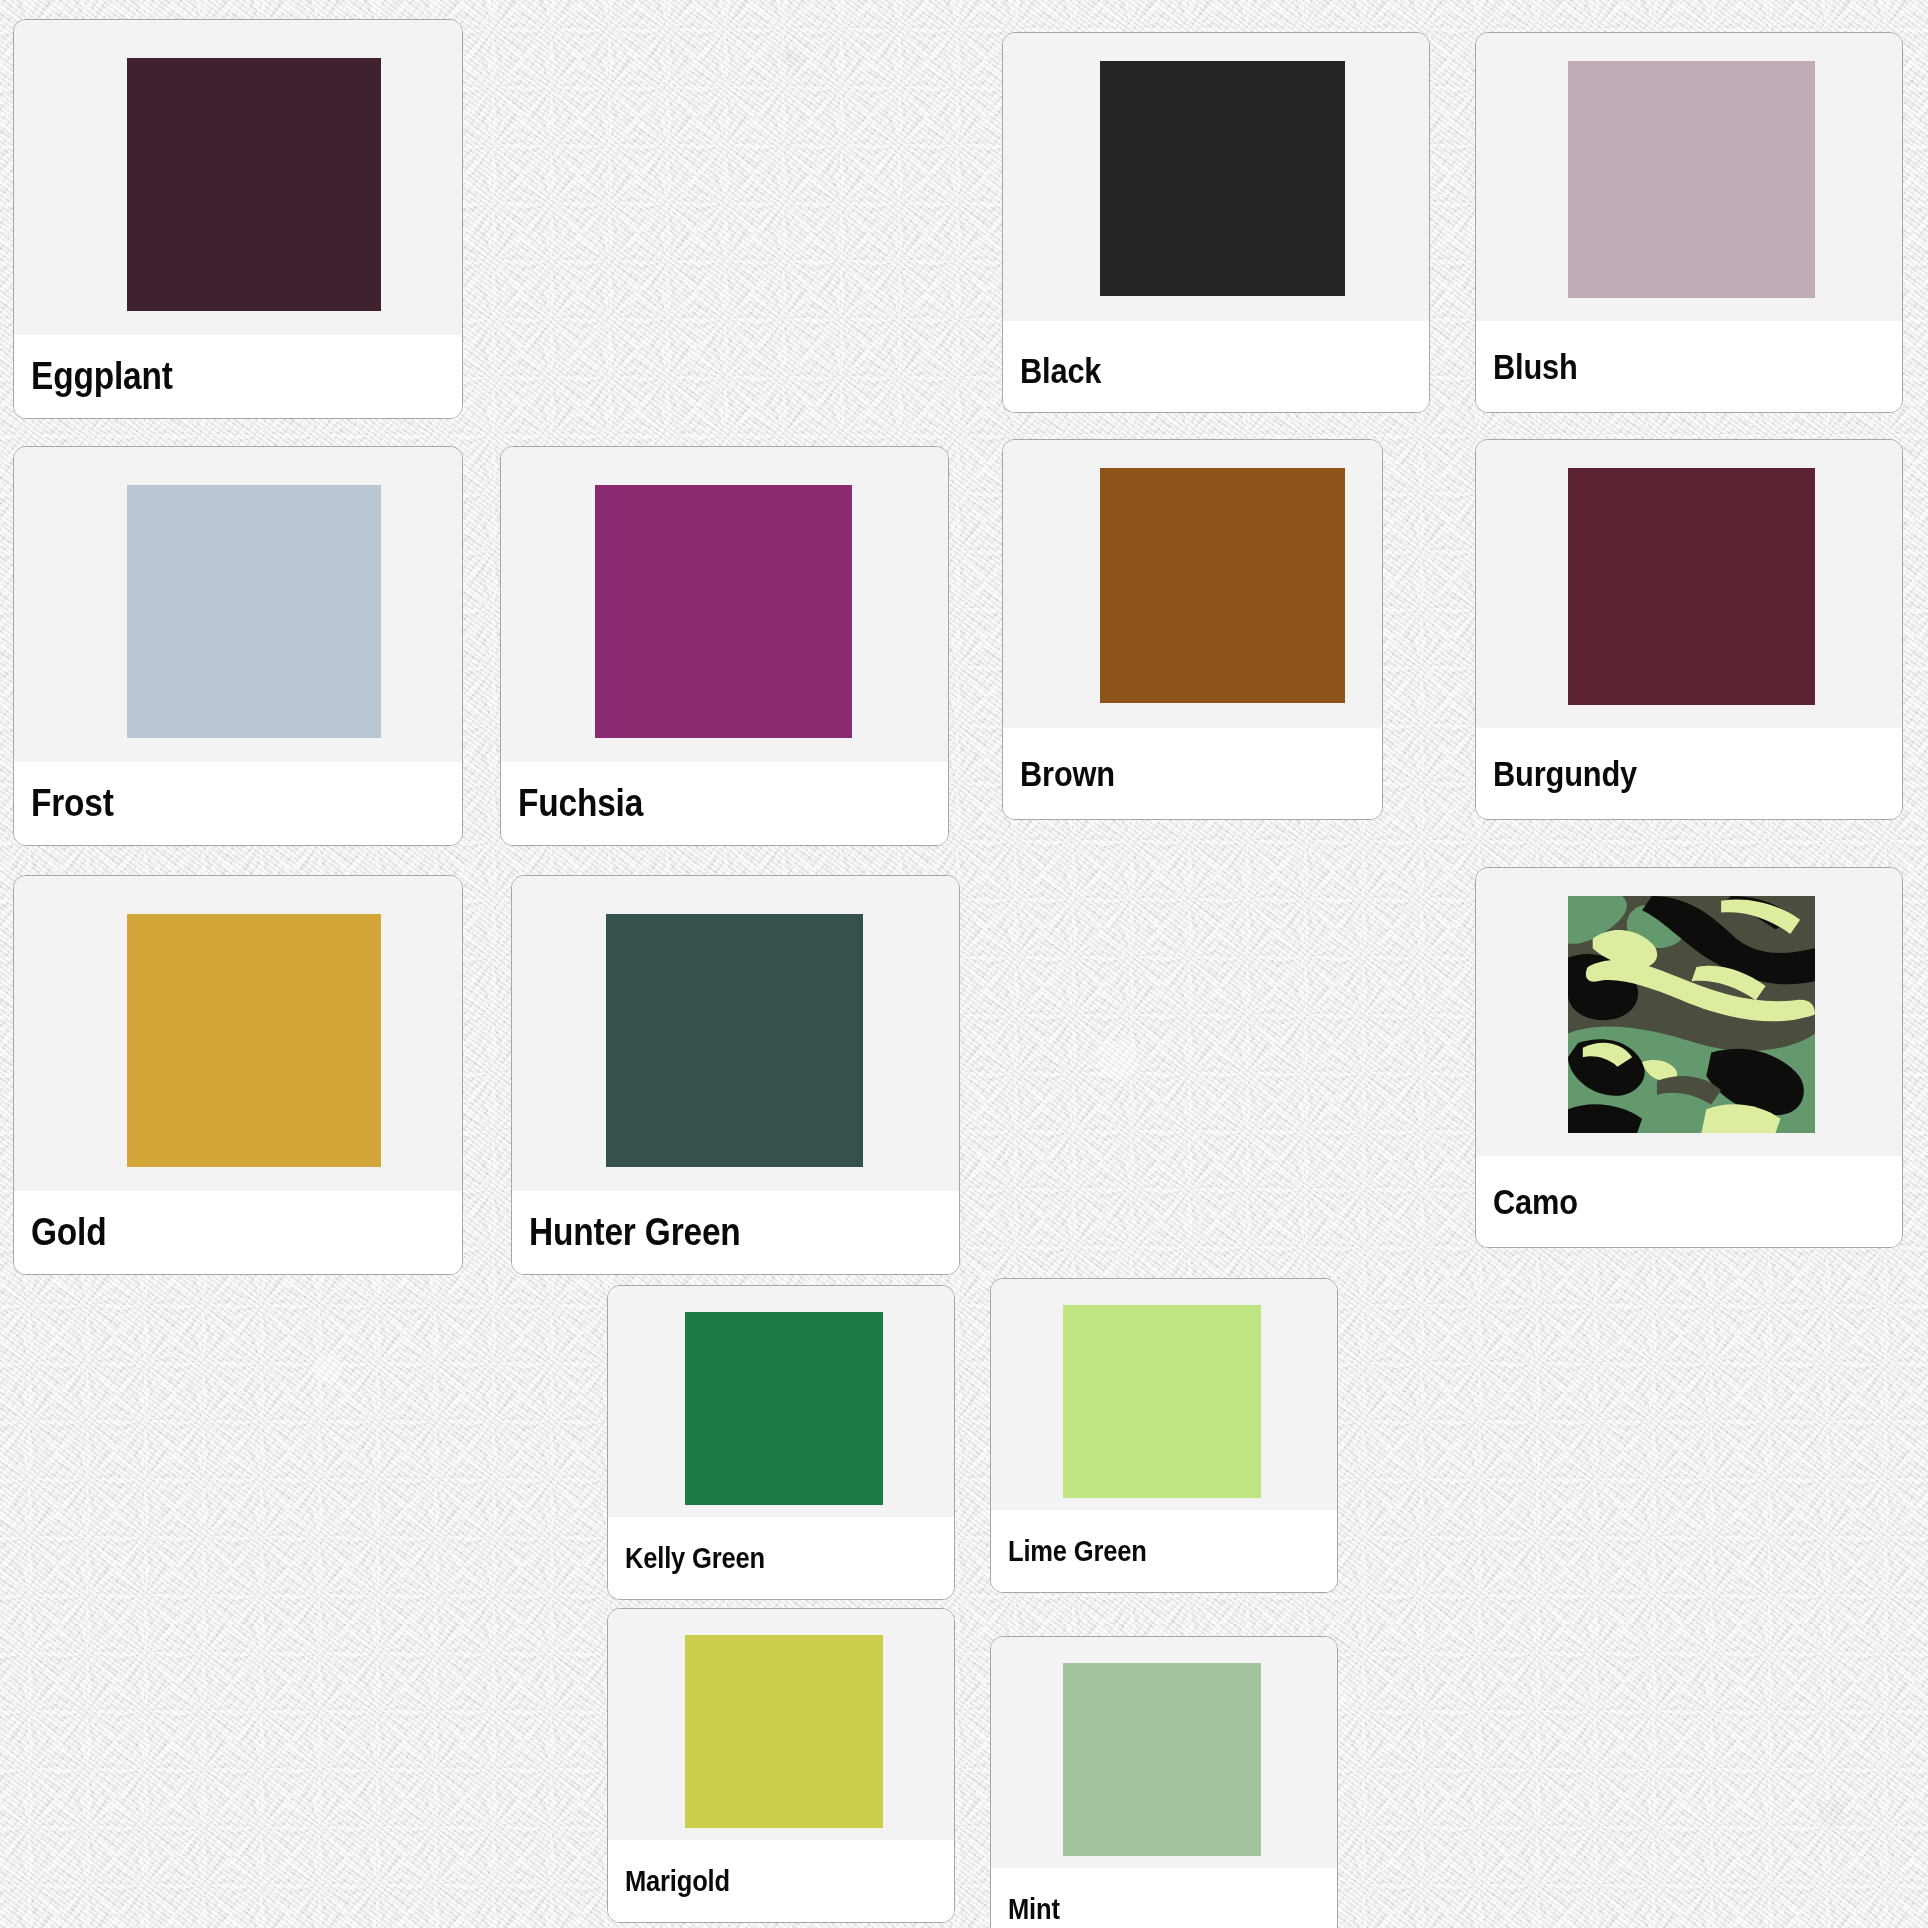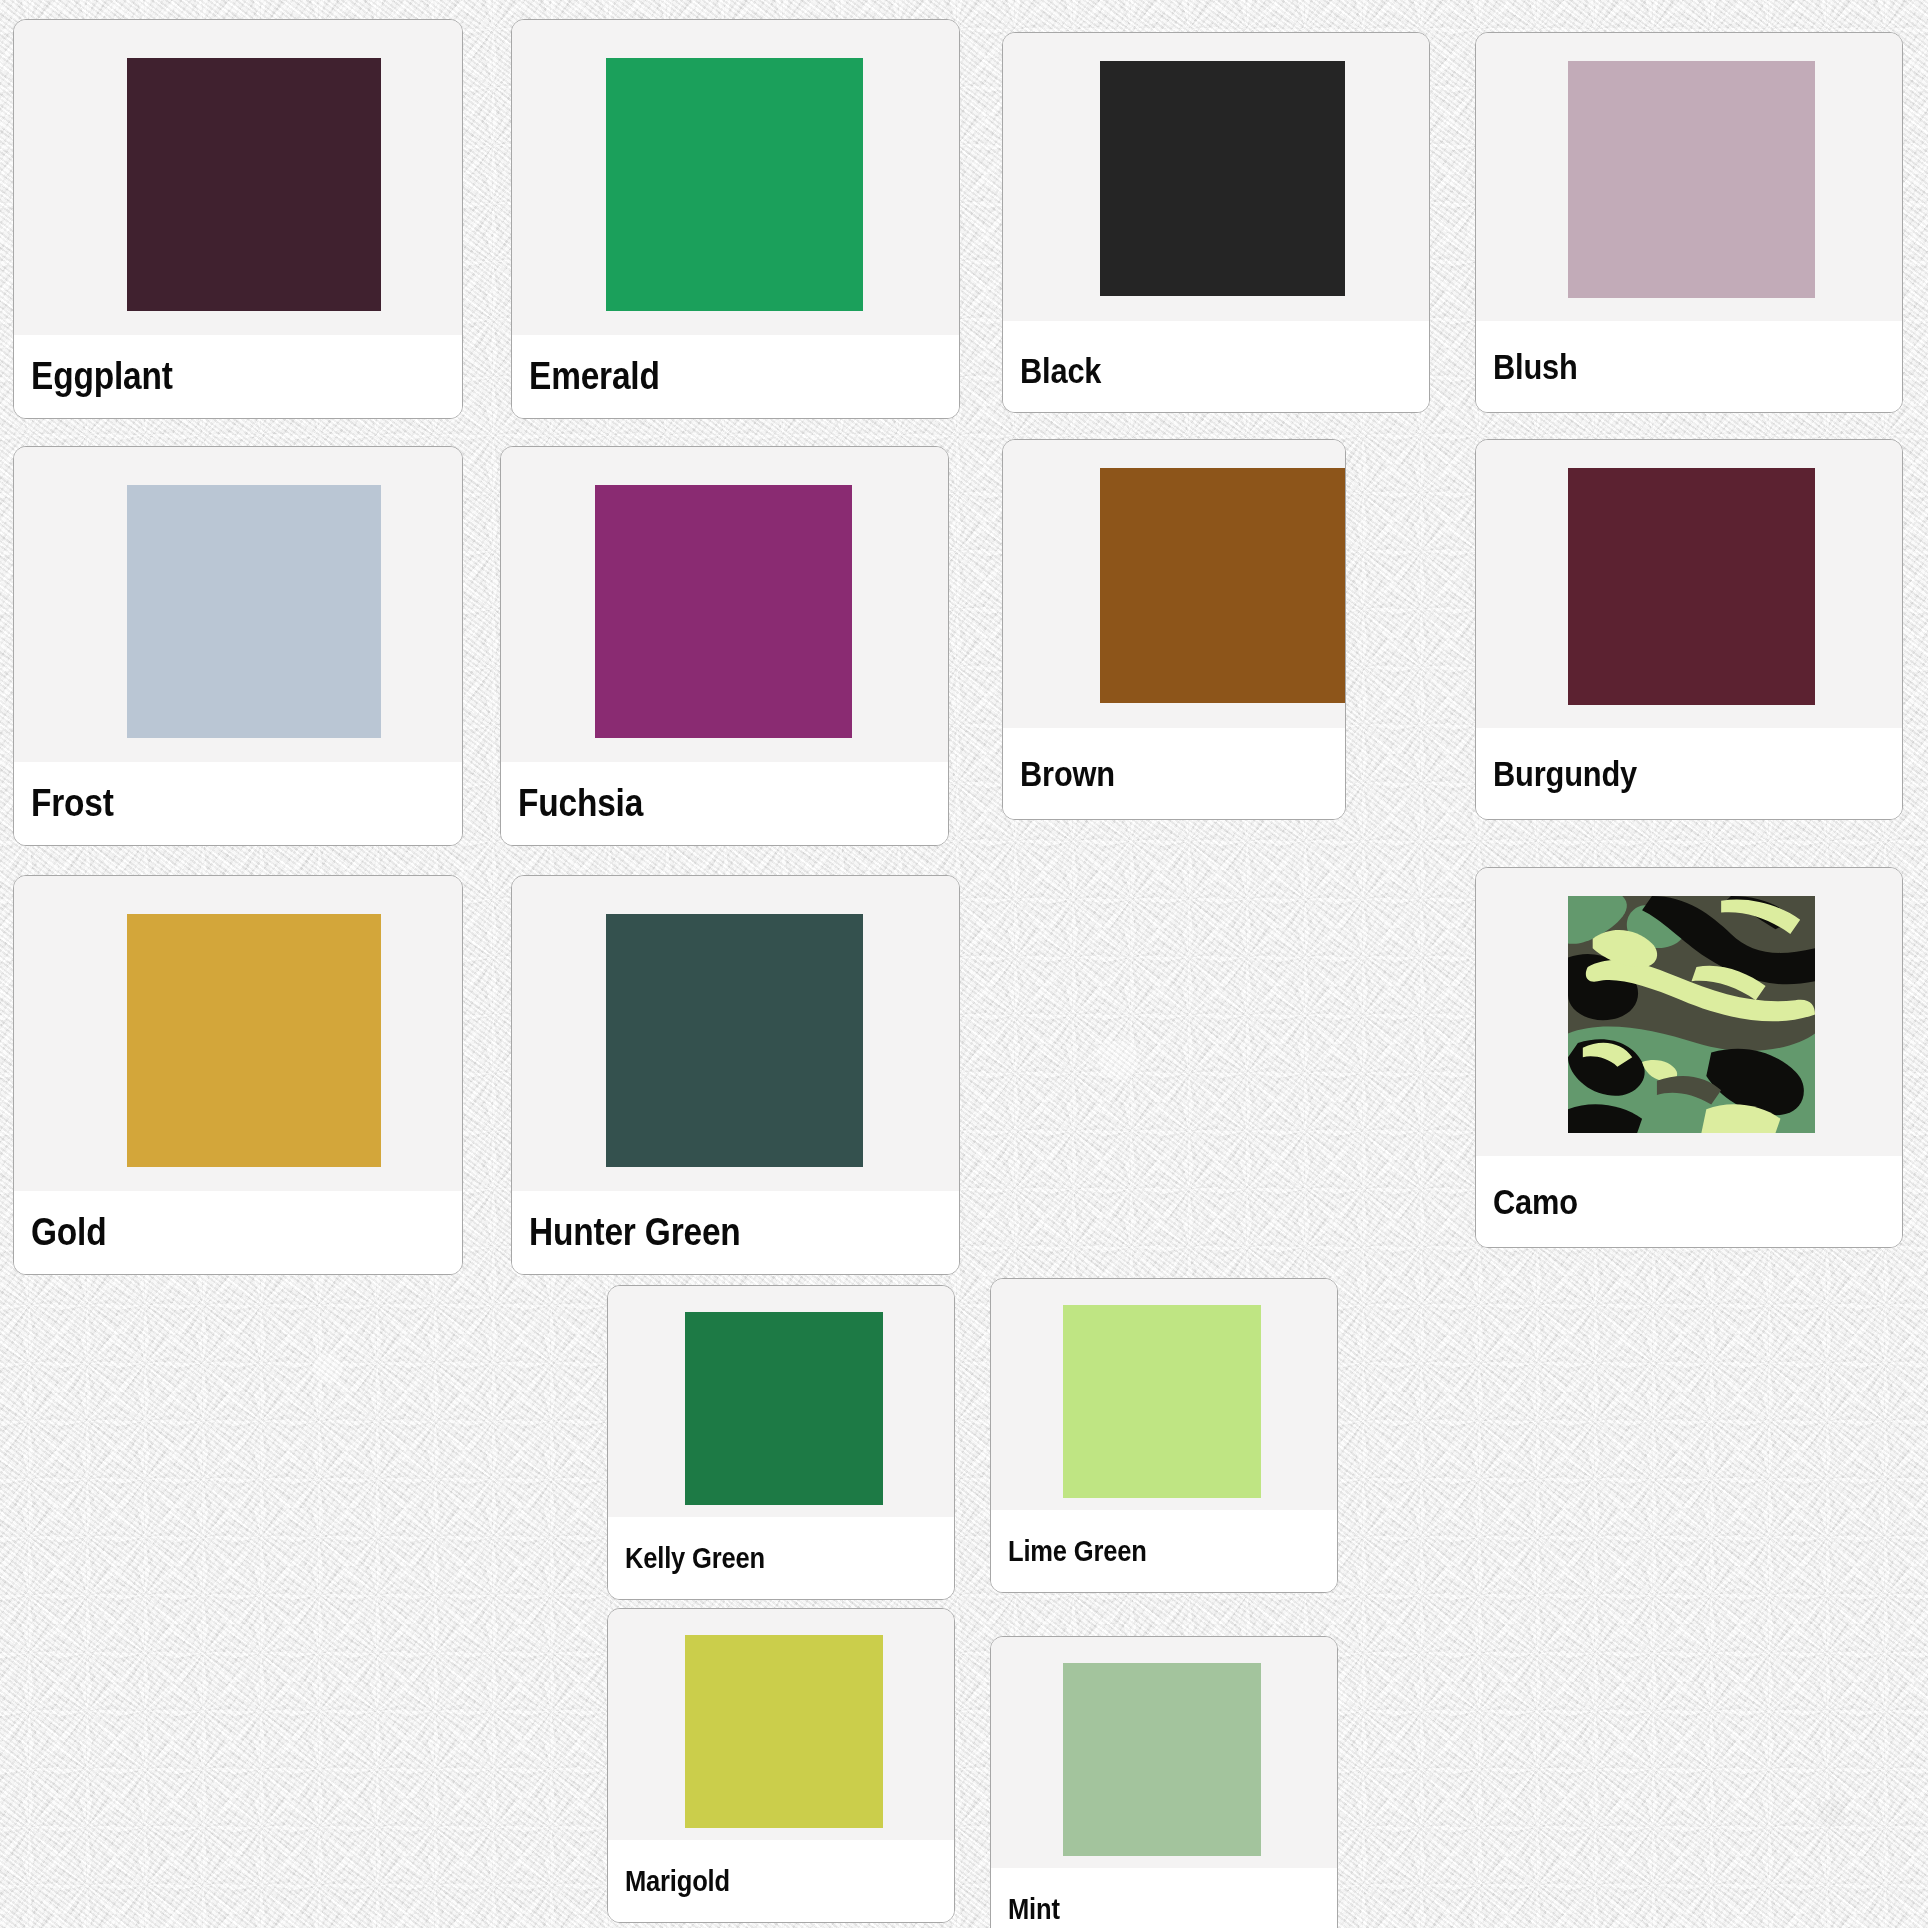--- a/index.html
+++ b/index.html
@@ -85,28 +85,20 @@
 <div id="bg"></div>
 <div id="grid">
     <div class="card" style="left: 13px; top: 19px; width: 450px; height: 400px;">
       <div class="swatch-area" style="height: 315px; padding-top: 38px; justify-content: flex-start; padding-left: 113px; align-items: flex-start;">
         <div class="swatch" style="width: 254px; height: 253px; background: rgb(64, 33, 47);"></div>
       </div>
       <div class="label-strip" style="padding-left: 17px; text-align: center;">
         <div class="label" style="font-size: 38px;">Eggplant</div>
       </div>
     </div>
-    <div class="card" style="left: 511px; top: 19px; width: 449px; height: 400px;">
-      <div class="swatch-area" style="height: 315px; padding-top: 38px; justify-content: flex-start; padding-left: 94px; align-items: flex-start;">
-        <div class="swatch" style="width: 257px; height: 253px; background: rgb(27, 160, 91);"></div>
-      </div>
-      <div class="label-strip" style="padding-left: 17px;">
-        <div class="label" style="font-size: 38px;">Emerald</div>
-      </div>
-    </div>
     <div class="card" style="left: 1002px; top: 32px; width: 428px; height: 381px; gap: 8px;">
       <div class="swatch-area" style="height: 288px; padding-top: 28px; justify-content: flex-start; padding-left: 97px; align-items: flex-start;">
         <div class="swatch" style="width: 245px; height: 235px; background: rgb(37, 37, 37);"></div>
       </div>
       <div class="label-strip" style="padding-left: 17px;">
         <div class="label" style="font-size: 35px;">Black</div>
       </div>
     </div>
     <div class="card" style="left: 1475px; top: 32px; width: 428px; height: 381px;">
       <div class="swatch-area" style="height: 288px; padding-top: 28px; justify-content: flex-start; padding-left: 92px; align-items: flex-start;">
@@ -125,21 +117,21 @@
       </div>
     </div>
     <div class="card" style="left: 500px; top: 446px; width: 449px; height: 400px;">
       <div class="swatch-area" style="height: 315px; padding-top: 38px; justify-content: flex-start; padding-left: 94px; align-items: flex-start;">
         <div class="swatch" style="width: 257px; height: 253px; background: rgb(138, 43, 114);"></div>
       </div>
       <div class="label-strip" style="padding-left: 17px;">
         <div class="label" style="font-size: 38px;">Fuchsia</div>
       </div>
     </div>
-    <div class="card" style="left: 1002px; top: 439px; width: 344px; height: 381px;">
+    <div class="card" style="left: 1002px; top: 439px; width: 381px; height: 381px;">
       <div class="swatch-area" style="height: 288px; padding-top: 28px; justify-content: flex-start; padding-left: 97px; align-items: flex-start;">
         <div class="swatch" style="width: 245px; height: 235px; background: rgb(141, 85, 26);"></div>
       </div>
       <div class="label-strip" style="padding-left: 17px;">
         <div class="label" style="font-size: 35px;">Brown</div>
       </div>
     </div>
     <div class="card" style="left: 1475px; top: 439px; width: 428px; height: 381px;">
       <div class="swatch-area" style="height: 288px; padding-top: 28px; justify-content: flex-start; padding-left: 92px; align-items: flex-start;">
         <div class="swatch" style="width: 247px; height: 237px; background: rgb(92, 34, 49);"></div>

